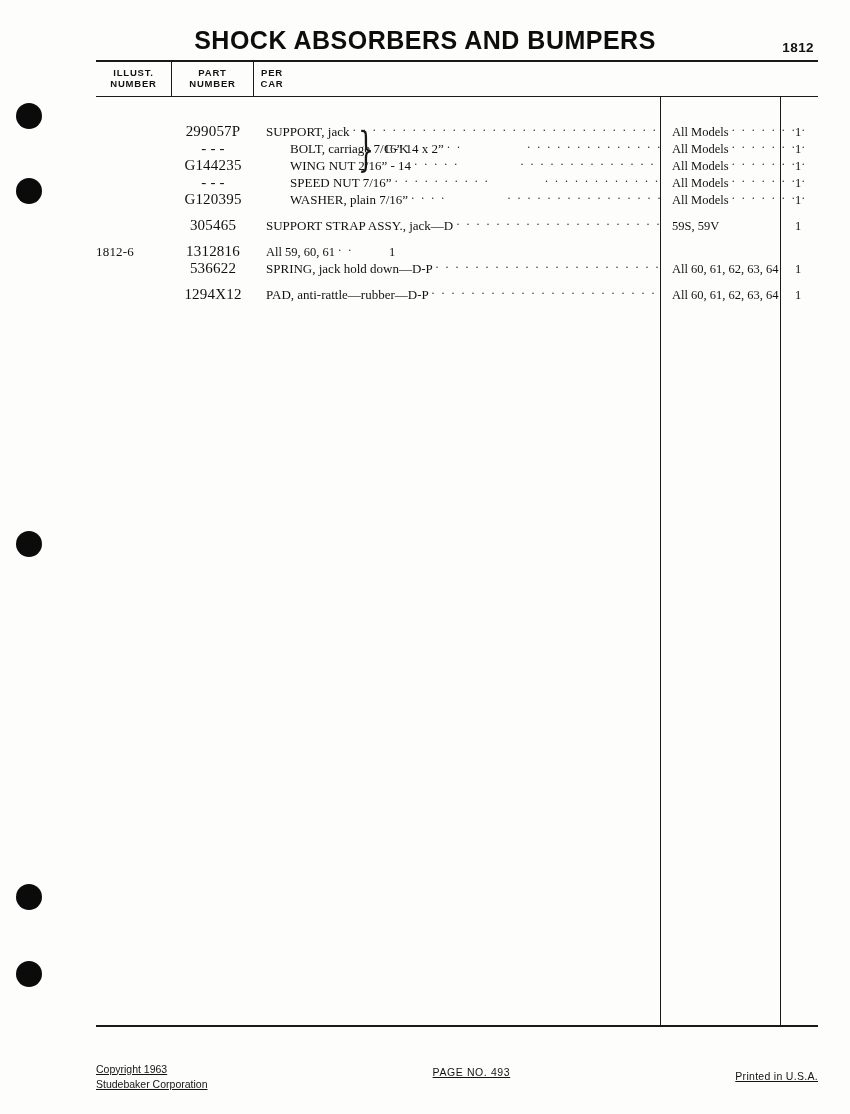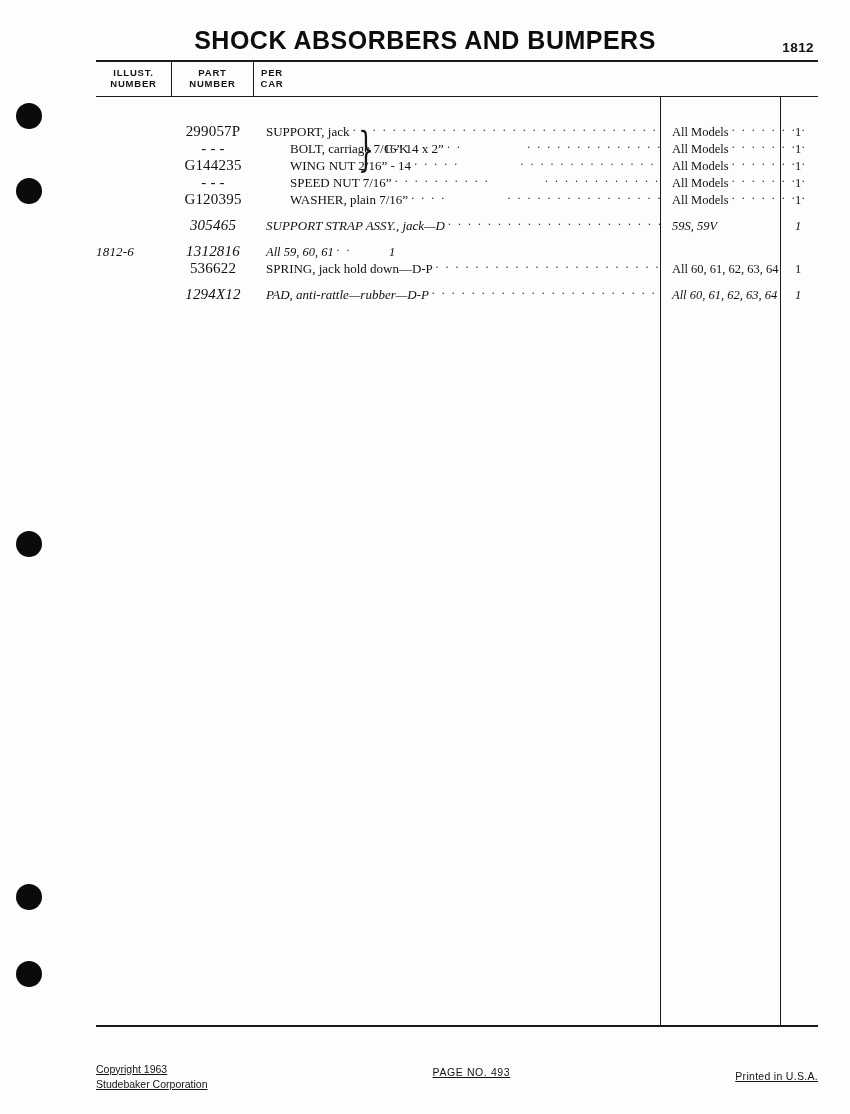--- a/index.html
+++ b/index.html
@@ -168,21 +168,21 @@
     color: #101010;
   }
 
   .row {
     display: flex;
     align-items: baseline;
     font-size: 13px;
     line-height: 17px;
     height: 17px;
   }
-  .row.spaced { margin-top: 9px; font-style: italic; }
+  .row.spaced { margin-top: 9px; }
 
   .cell-illust {
     width: 76px;
     text-align: left;
     font-size: 13px;
     letter-spacing: 0.2px;
   }
   .cell-part {
     width: 82px;
     text-align: center;

